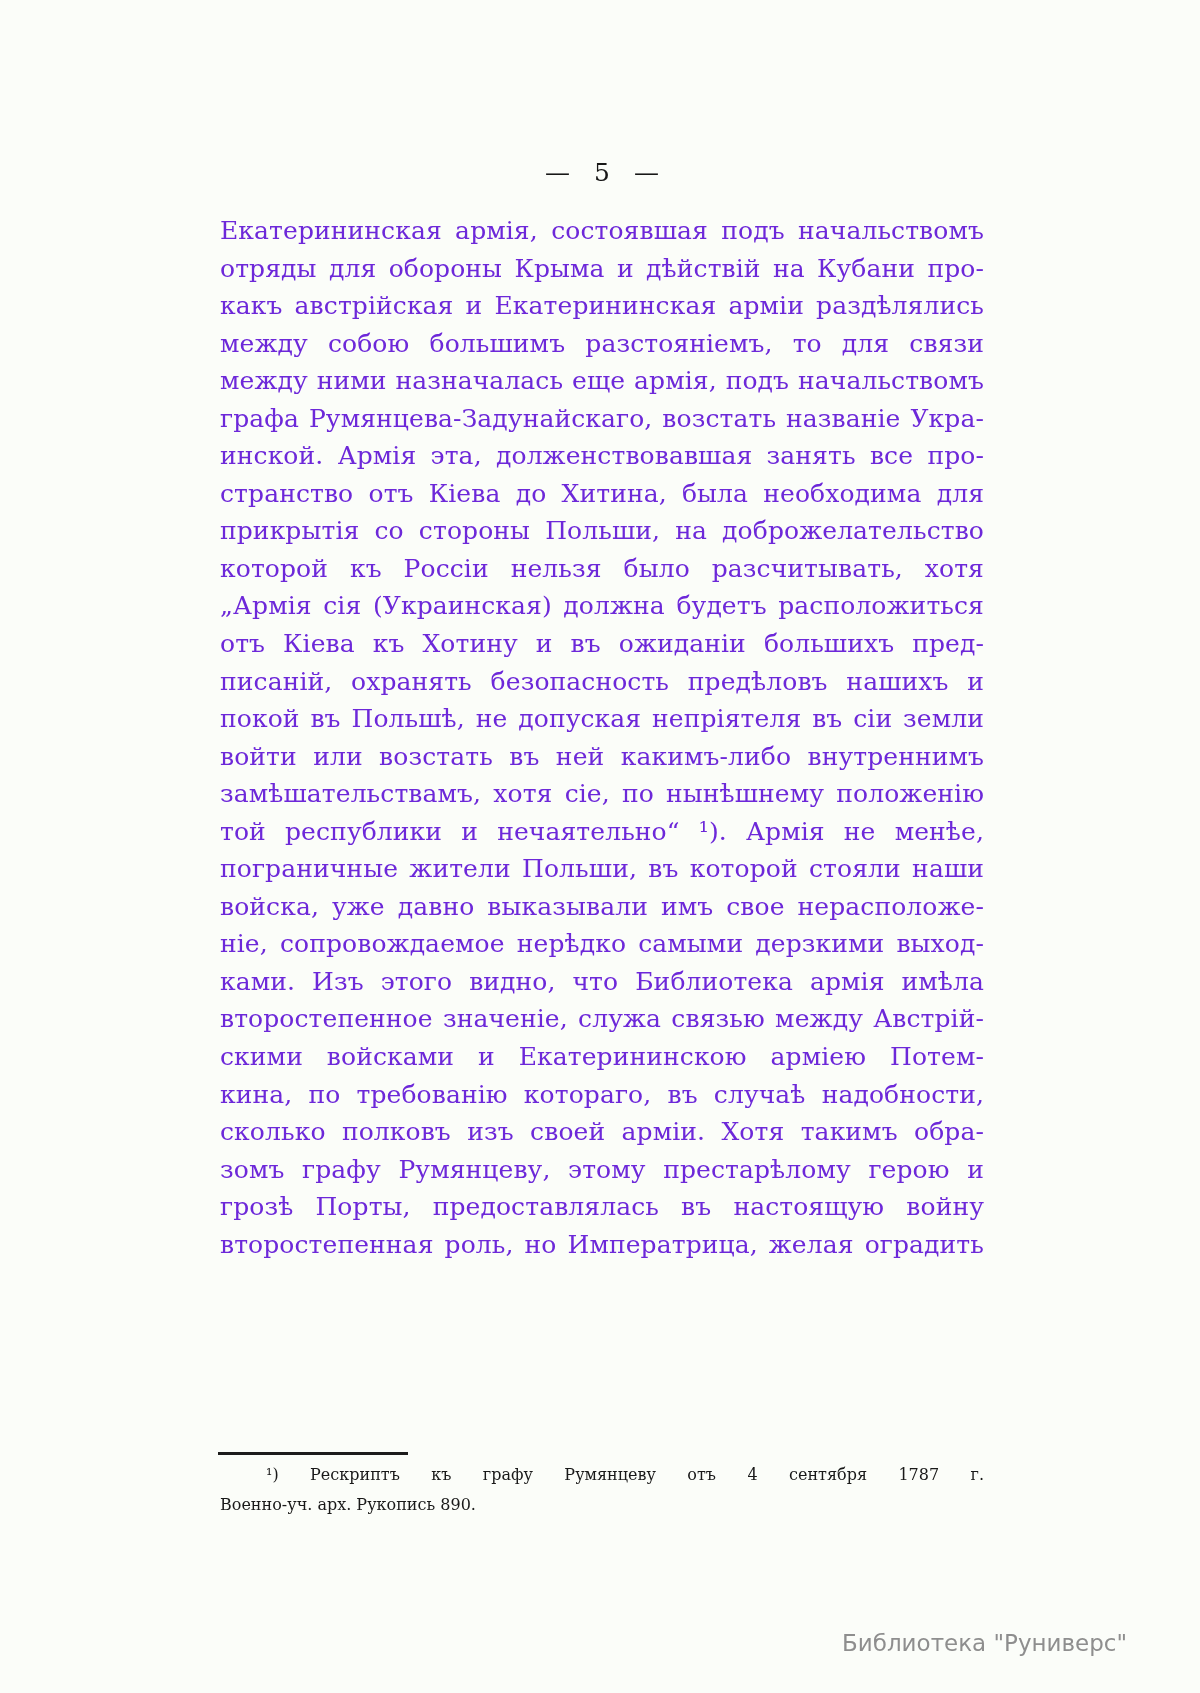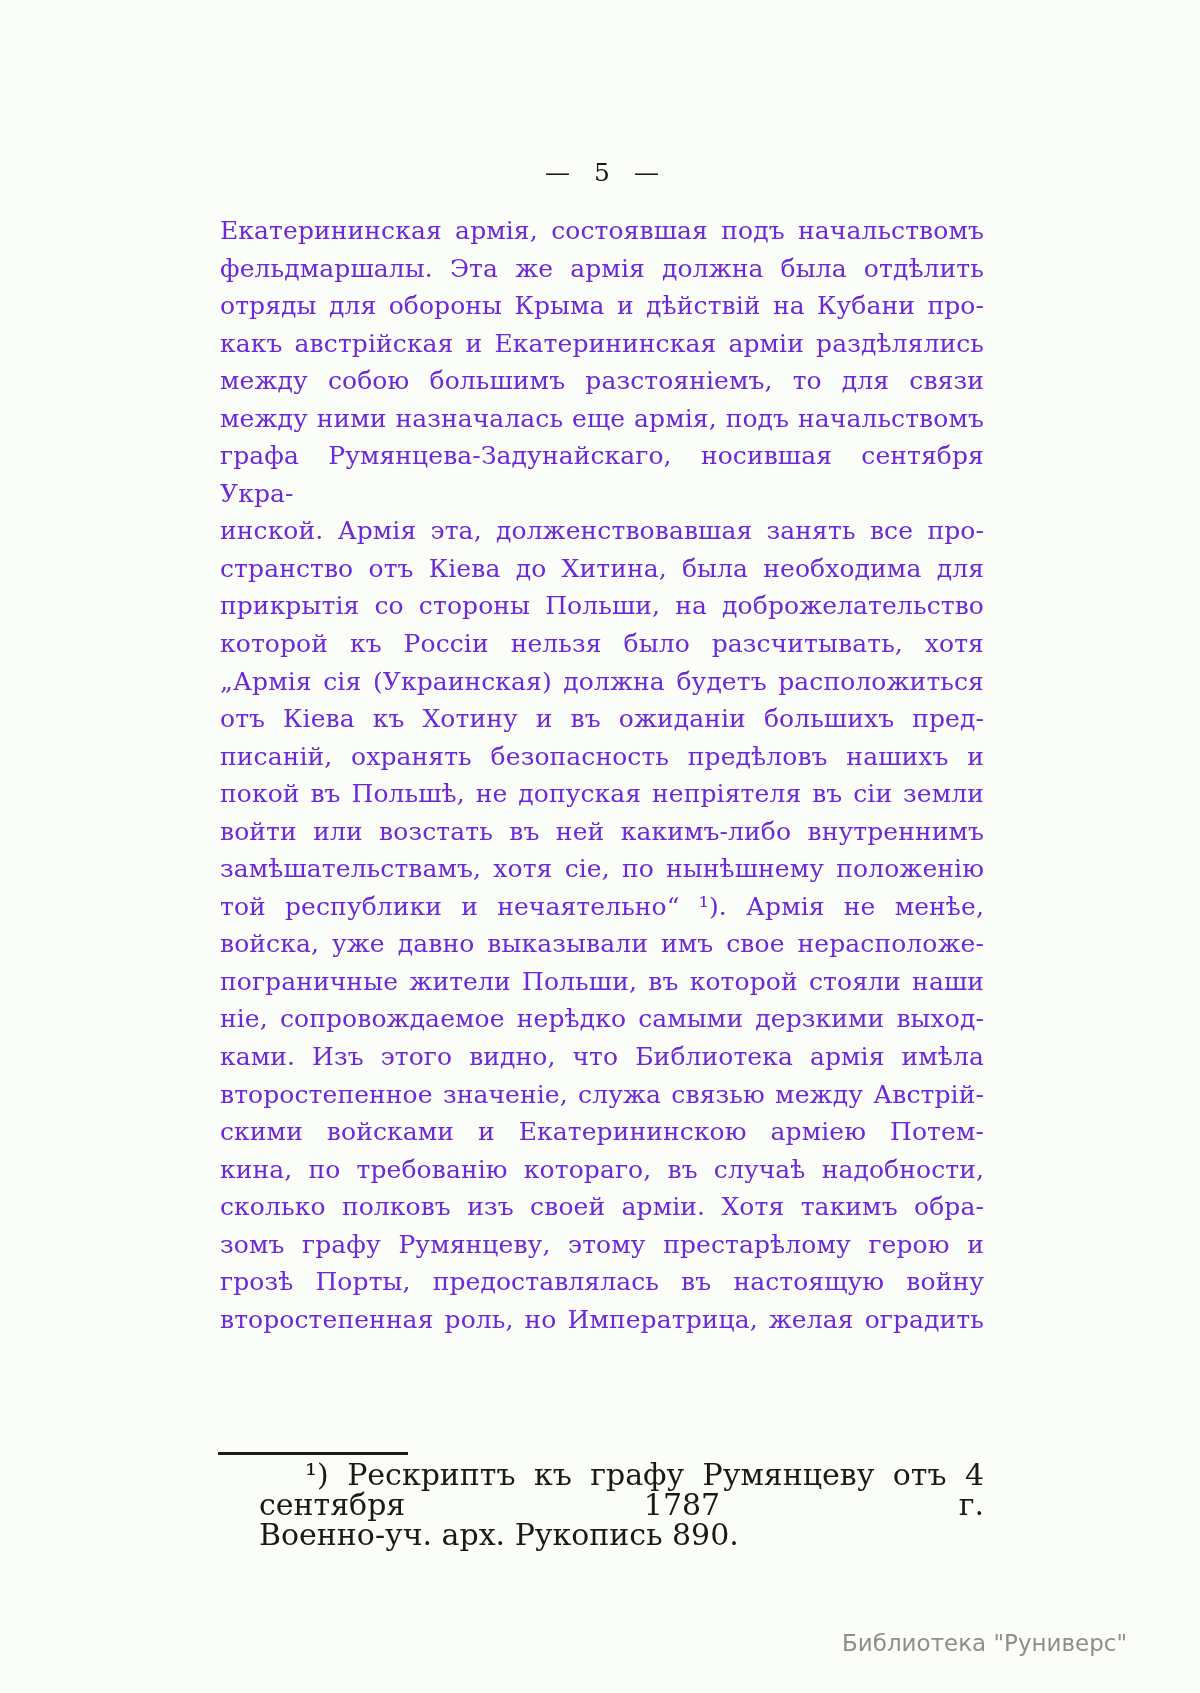--- a/index.html
+++ b/index.html
@@ -47,24 +47,23 @@
     height: 3px;
     background: #1c1c1c;
   }
   .footnote {
     position: absolute;
     left: 220px;
     top: 1460px;
     width: 764px;
   }
   .footnote-line {
-    font-size: 30px;
+    font-size: 16px;
     line-height: 30px;
     color: #191919;
-    margin-left: 39px;
   }
   .footnote-line.first {
     text-indent: 46px;
     text-align: justify;
     text-align-last: justify;
   }
   .watermark {
     position: absolute;
     left: 842px;
     top: 1630px;
@@ -73,39 +72,38 @@
     color: #8e8e8e;
   }
 </style>
 </head>
 <body>
 
 <div class="page-header">— 5 —</div>
 
 <div class="main-text">
     <div class="text-line first">Екатерининская армія, состоявшая подъ начальствомъ</div>
-    <div class="text-line">фельдмаршалы. Эта же армія должна была отдѣлить</div>
     <div class="text-line">отряды для обороны Крыма и дѣйствій на Кубани про-</div>
     <div class="text-line">какъ австрійская и Екатерининская арміи раздѣлялись</div>
     <div class="text-line">между собою большимъ разстояніемъ, то для связи</div>
     <div class="text-line">между ними назначалась еще армія, подъ начальствомъ</div>
-    <div class="text-line">графа Румянцева-Задунайскаго, носившая сентября Укра-</div>
+    <div class="text-line">графа Румянцева-Задунайскаго, возстать названіе Укра-</div>
     <div class="text-line">инской. Армія эта, долженствовавшая занять все про-</div>
     <div class="text-line">странство отъ Кіева до Хитина, была необходима для</div>
     <div class="text-line">прикрытія со стороны Польши, на доброжелательство</div>
     <div class="text-line">которой къ Россіи нельзя было разсчитывать, хотя</div>
     <div class="text-line">„Армія сія (Украинская) должна будетъ расположиться</div>
     <div class="text-line">отъ Кіева къ Хотину и въ ожиданіи большихъ пред-</div>
     <div class="text-line">писаній, охранять безопасность предѣловъ нашихъ и</div>
     <div class="text-line">покой въ Польшѣ, не допуская непріятеля въ сіи земли</div>
     <div class="text-line">войти или возстать въ ней какимъ-либо внутреннимъ</div>
     <div class="text-line">замѣшательствамъ, хотя сіе, по нынѣшнему положенію</div>
     <div class="text-line">той республики и нечаятельно“ ¹). Армія не менѣе,</div>
+    <div class="text-line">пограничные жители Польши, въ которой стояли наши</div>
     <div class="text-line">войска, уже давно выказывали имъ свое нерасположе-</div>
-    <div class="text-line">пограничные жители Польши, въ которой стояли наши</div>
     <div class="text-line">ніе, сопровождаемое нерѣдко самыми дерзкими выход-</div>
     <div class="text-line">ками. Изъ этого видно, что Библиотека армія имѣла</div>
     <div class="text-line">второстепенное значеніе, служа связью между Австрій-</div>
     <div class="text-line">скими войсками и Екатерининскою арміею Потем-</div>
     <div class="text-line">кина, по требованію котораго, въ случаѣ надобности,</div>
     <div class="text-line">сколько полковъ изъ своей арміи. Хотя такимъ обра-</div>
     <div class="text-line">зомъ графу Румянцеву, этому престарѣлому герою и</div>
     <div class="text-line">грозѣ Порты, предоставлялась въ настоящую войну</div>
     <div class="text-line">второстепенная роль, но Императрица, желая оградить</div>
   </div>

